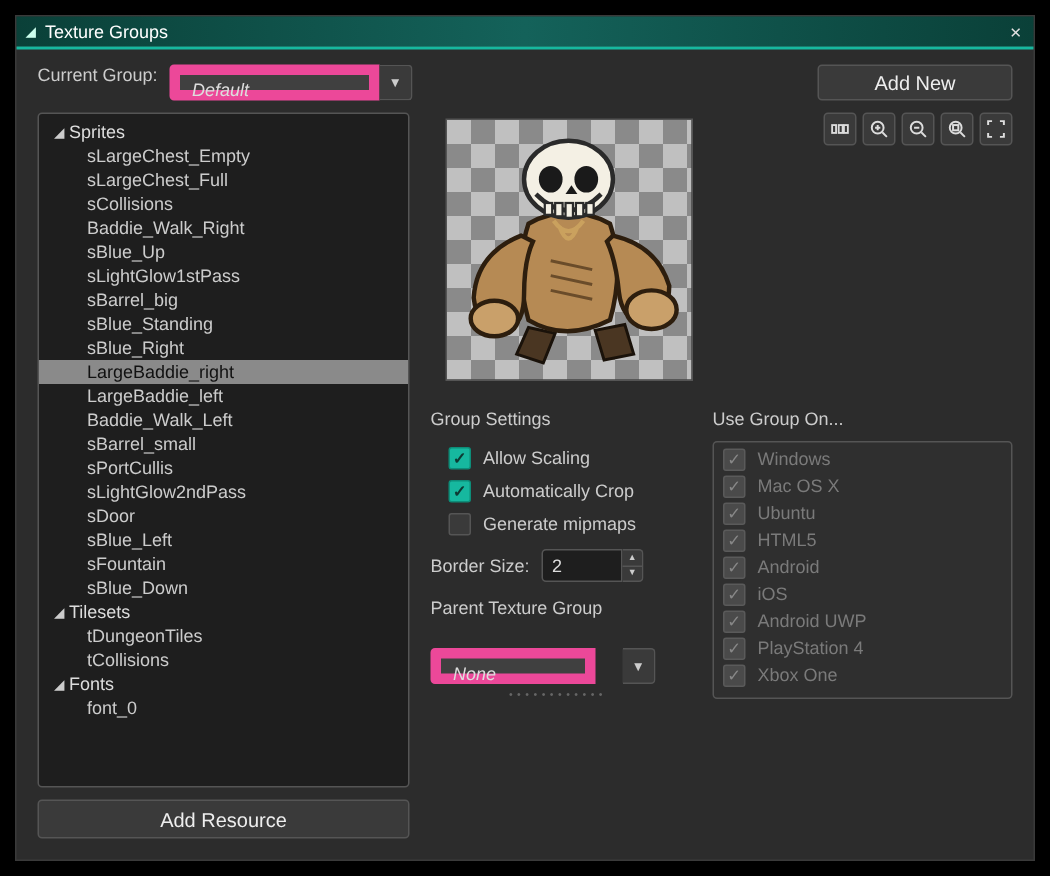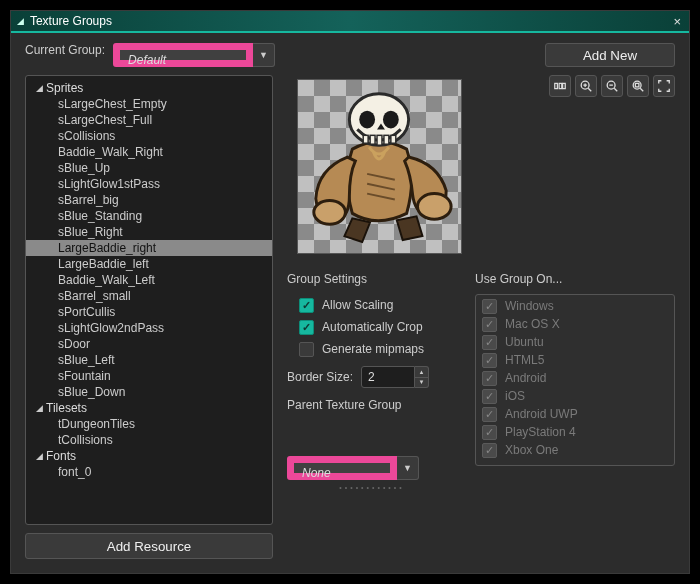--- a/index.html
+++ b/index.html
@@ -244,21 +244,21 @@
   .numspin div {
     flex: 1;
     display: flex;
     align-items: center; justify-content: center;
     font-size: 6px;
     color: #ccc;
     cursor: pointer;
   }
   .numspin div:first-child { border-bottom: 1px solid #555; }
   .ptg-label { margin-top: 10px; color: #ccc; }
-  .ptg-dd { margin-top: 44px; width: 150px; }
+  .ptg-dd { margin-top: 20px; width: 150px; justify-content: space-between; }
   .dots {
     text-align: center;
     color: #666;
     font-size: 7px;
     letter-spacing: 3px;
     margin-top: 4px;
   }
   .platlist {
     border: 1px solid #555;
     background: #2f2f2f;

